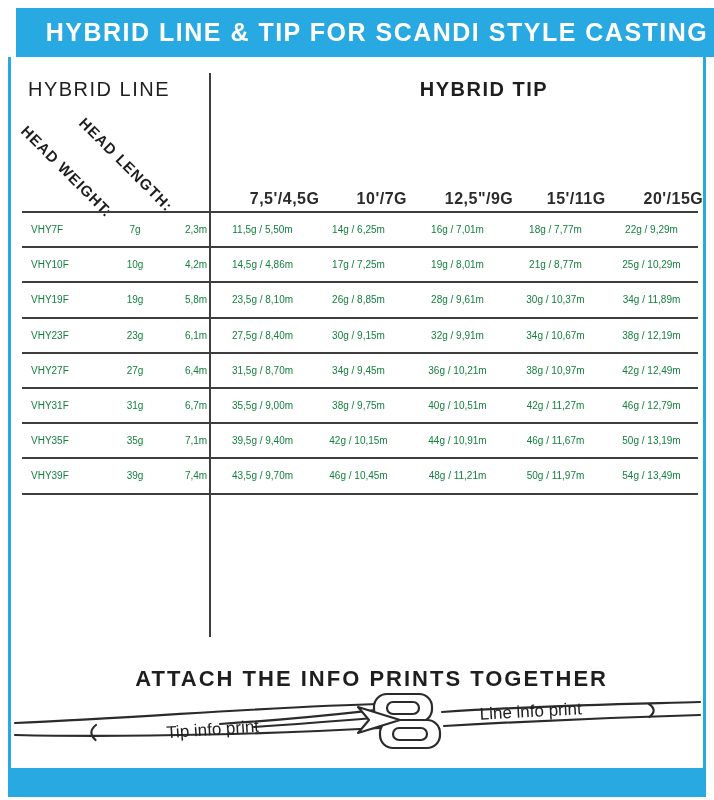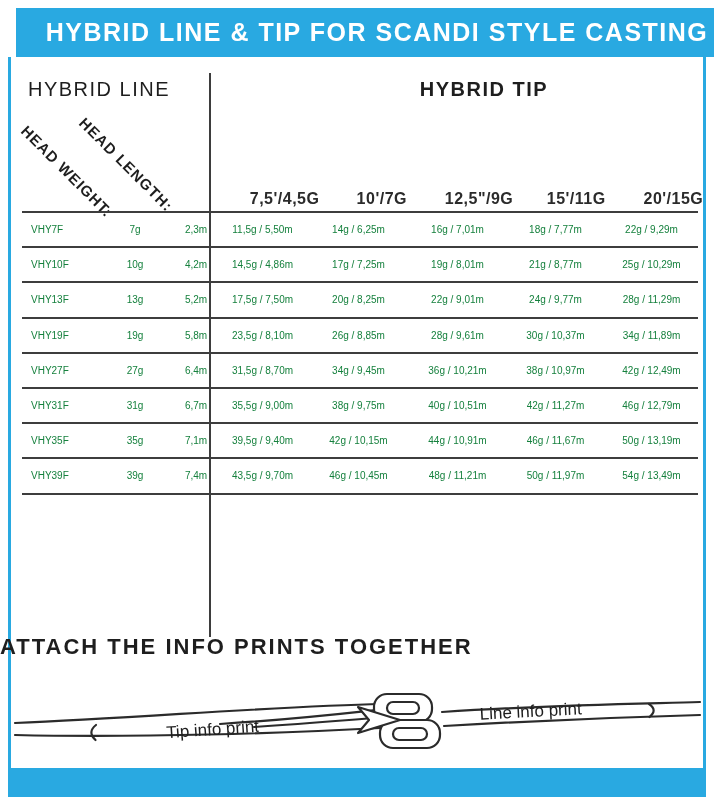--- a/index.html
+++ b/index.html
@@ -48,21 +48,21 @@
   .row{
     display:grid;
     grid-template-columns:73px 80px 42px 91px 101px 97px 99px 1fr;
     height:33.2px;align-items:center;border-bottom:2px solid #3d3d3d;
     font-size:10px;color:#15803d;
   }
   .row .c{text-align:center;white-space:nowrap;}
   .row .code{text-align:left;padding-left:9px;}
 
   .footer-title{
-    position:absolute;left:0;top:634px;width:608px;text-align:left;
+    position:absolute;left:0;top:666px;width:608px;text-align:right;
     font-size:22px;font-weight:bold;letter-spacing:2px;white-space:nowrap;
   }
   .knot-svg{position:absolute;left:8px;top:692px;}
 </style>
 </head>
 <body>
 
 <div class="page">
 
   <header class="banner accent" style="background: rgb(41, 169, 225);">
@@ -103,43 +103,43 @@
       <div class="c code">VHY10F</div>
       <div class="c">10g</div>
       <div class="c">4,2m</div>
       <div class="c">14,5g / 4,86m</div>
       <div class="c">17g / 7,25m</div>
       <div class="c">19g / 8,01m</div>
       <div class="c">21g / 8,77m</div>
       <div class="c">25g / 10,29m</div>
     </div>
 
-    <div class="row">
-      <div class="c code">VHY13F</div>
-      <div class="c">13g</div>
-      <div class="c">5,2m</div>
-      <div class="c">17,5g / 7,50m</div>
-      <div class="c">20g / 8,25m</div>
-      <div class="c">22g / 9,01m</div>
-      <div class="c">24g / 9,77m</div>
-      <div class="c">28g / 11,29m</div>
-    </div>
 
 
     <div class="row">
       <div class="c code">VHY19F</div>
       <div class="c">19g</div>
       <div class="c">5,8m</div>
       <div class="c">23,5g / 8,10m</div>
       <div class="c">26g / 8,85m</div>
       <div class="c">28g / 9,61m</div>
       <div class="c">30g / 10,37m</div>
       <div class="c">34g / 11,89m</div>
     </div>
 
+    <div class="row">
+      <div class="c code">VHY23F</div>
+      <div class="c">23g</div>
+      <div class="c">6,1m</div>
+      <div class="c">27,5g / 8,40m</div>
+      <div class="c">30g / 9,15m</div>
+      <div class="c">32g / 9,91m</div>
+      <div class="c">34g / 10,67m</div>
+      <div class="c">38g / 12,19m</div>
+    </div>
 
     <div class="row">
       <div class="c code">VHY27F</div>
       <div class="c">27g</div>
       <div class="c">6,4m</div>
       <div class="c">31,5g / 8,70m</div>
       <div class="c">34g / 9,45m</div>
       <div class="c">36g / 10,21m</div>
       <div class="c">38g / 10,97m</div>
       <div class="c">42g / 12,49m</div>

